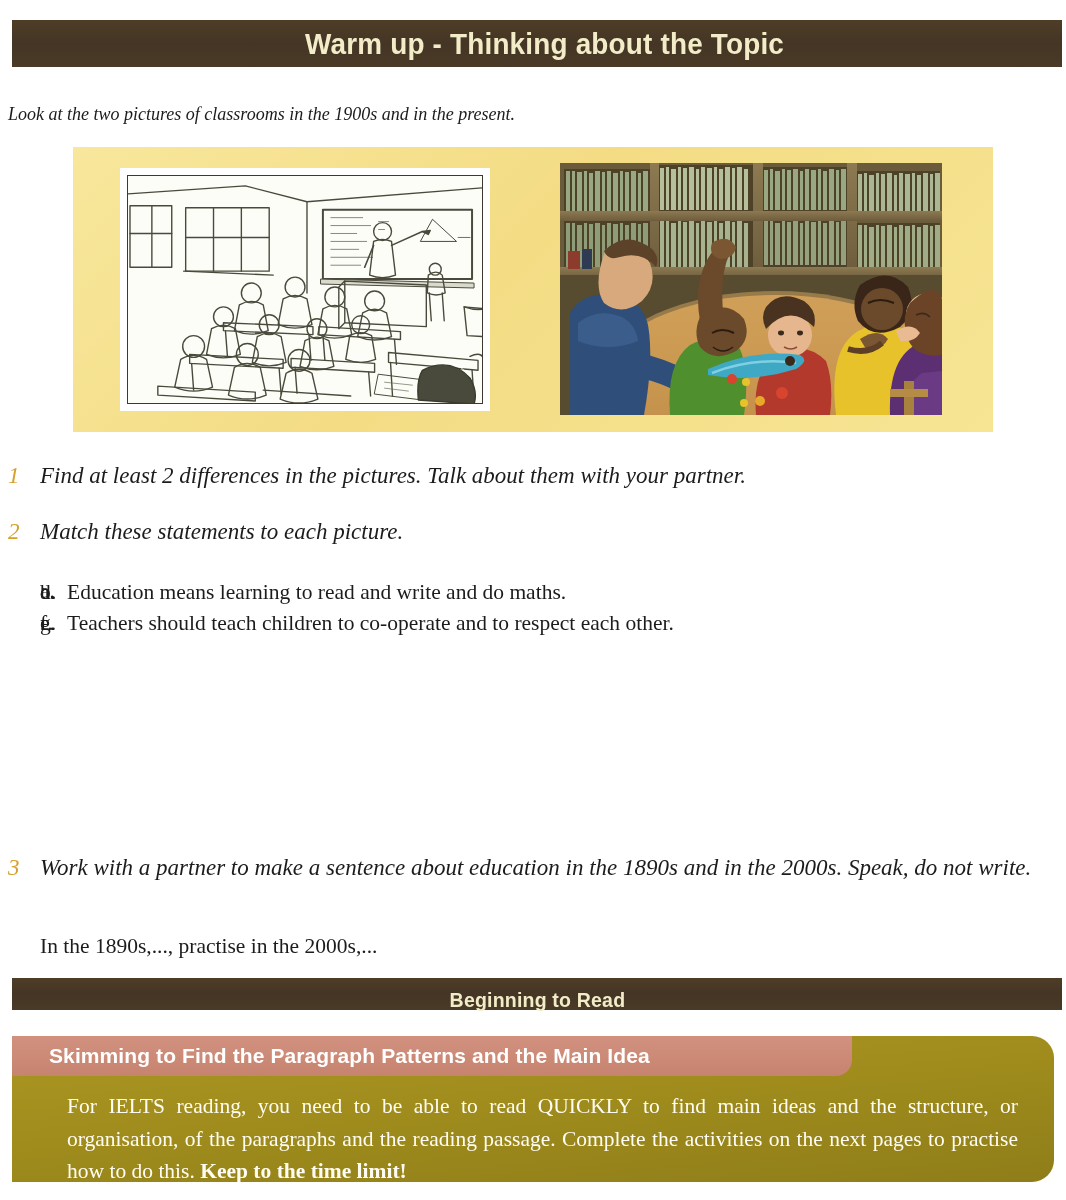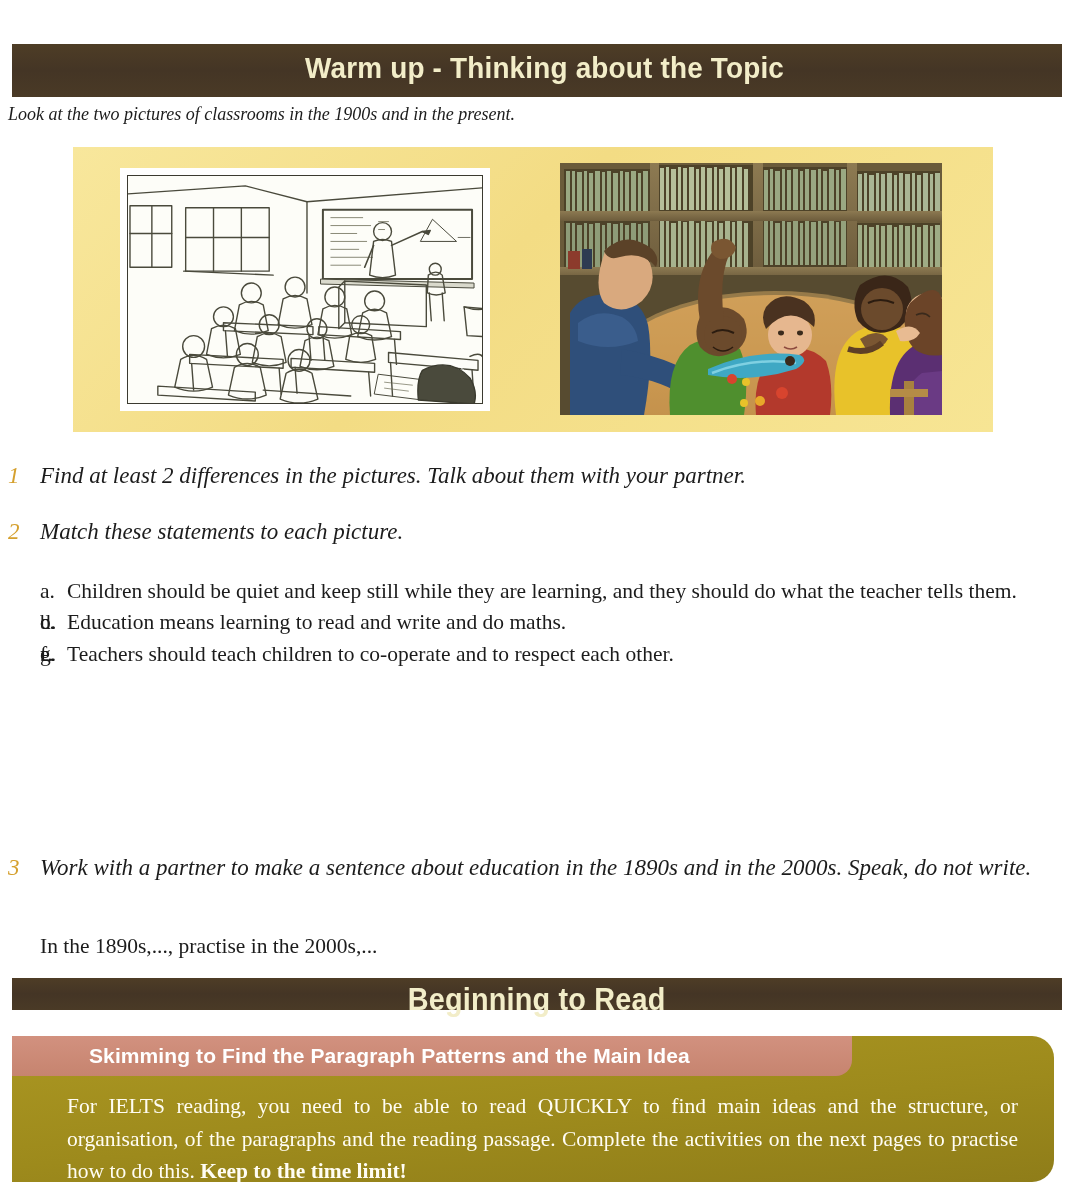--- a/index.html
+++ b/index.html
@@ -24,31 +24,31 @@
     right: 4px;
     background: #4a3a24;
     background-image: linear-gradient(180deg, #4e3d26 0%, #443525 50%, #4a3a26 100%);
     text-align: center;
     color: #f2edc8;
     font-family: "Liberation Sans", sans-serif;
     font-weight: bold;
     letter-spacing: 0.2px;
   }
   #top-banner {
-    top: 44px;
-    height: 53px;
+    top: 20px;
+    height: 47px;
     line-height: 47px;
     font-size: 30px;
     padding-left: 16px;
   }
   #reading-banner {
     top: 978px;
     height: 32px;
     line-height: 44px;
-    font-size: 31px;
+    font-size: 21px;
   }
   .banner-text {
     display: inline-block;
     transform: scaleX(0.93);
     transform-origin: center;
   }
 
   
   #intro-line {
     position: absolute;
@@ -173,21 +173,21 @@
     width: 840px;
     height: 40px;
     line-height: 40px;
     background: #cc8b7a;
     background-image: linear-gradient(180deg, #d2917f 0%, #c6846f 100%);
     border-radius: 0 0 16px 0;
     color: #ffffff;
     font-family: "Liberation Sans", sans-serif;
     font-weight: bold;
     font-size: 21px;
-    padding-left: 77px;
+    padding-left: 37px;
     box-sizing: border-box;
     letter-spacing: 0.1px;
   }
   #skimming-body {
     position: absolute;
     left: 55px;
     right: 36px;
     top: 54px;
     color: #fffdf3;
     font-size: 21.5px;
@@ -557,21 +557,20 @@
 </div>
 
 <div id="task-2" class="task">
   <span class="num">2</span>
   <span class="body">Match these statements to each picture.</span>
 </div>
 
 <div id="statements">
   <div class="statement">
     <span class="letter">a.</span>
-    <span>Children should be quiet and keep still while they are learning, and they should do what the teacher tells them.</span>
   </div>
   <div class="statement">
     <span class="letter">b.</span>
   </div>
   <div class="statement">
     <span class="letter">c.</span>
   </div>
   <div class="statement">
     <span class="letter">d.</span>
     <span>Education means learning to read and write and do maths.</span>

